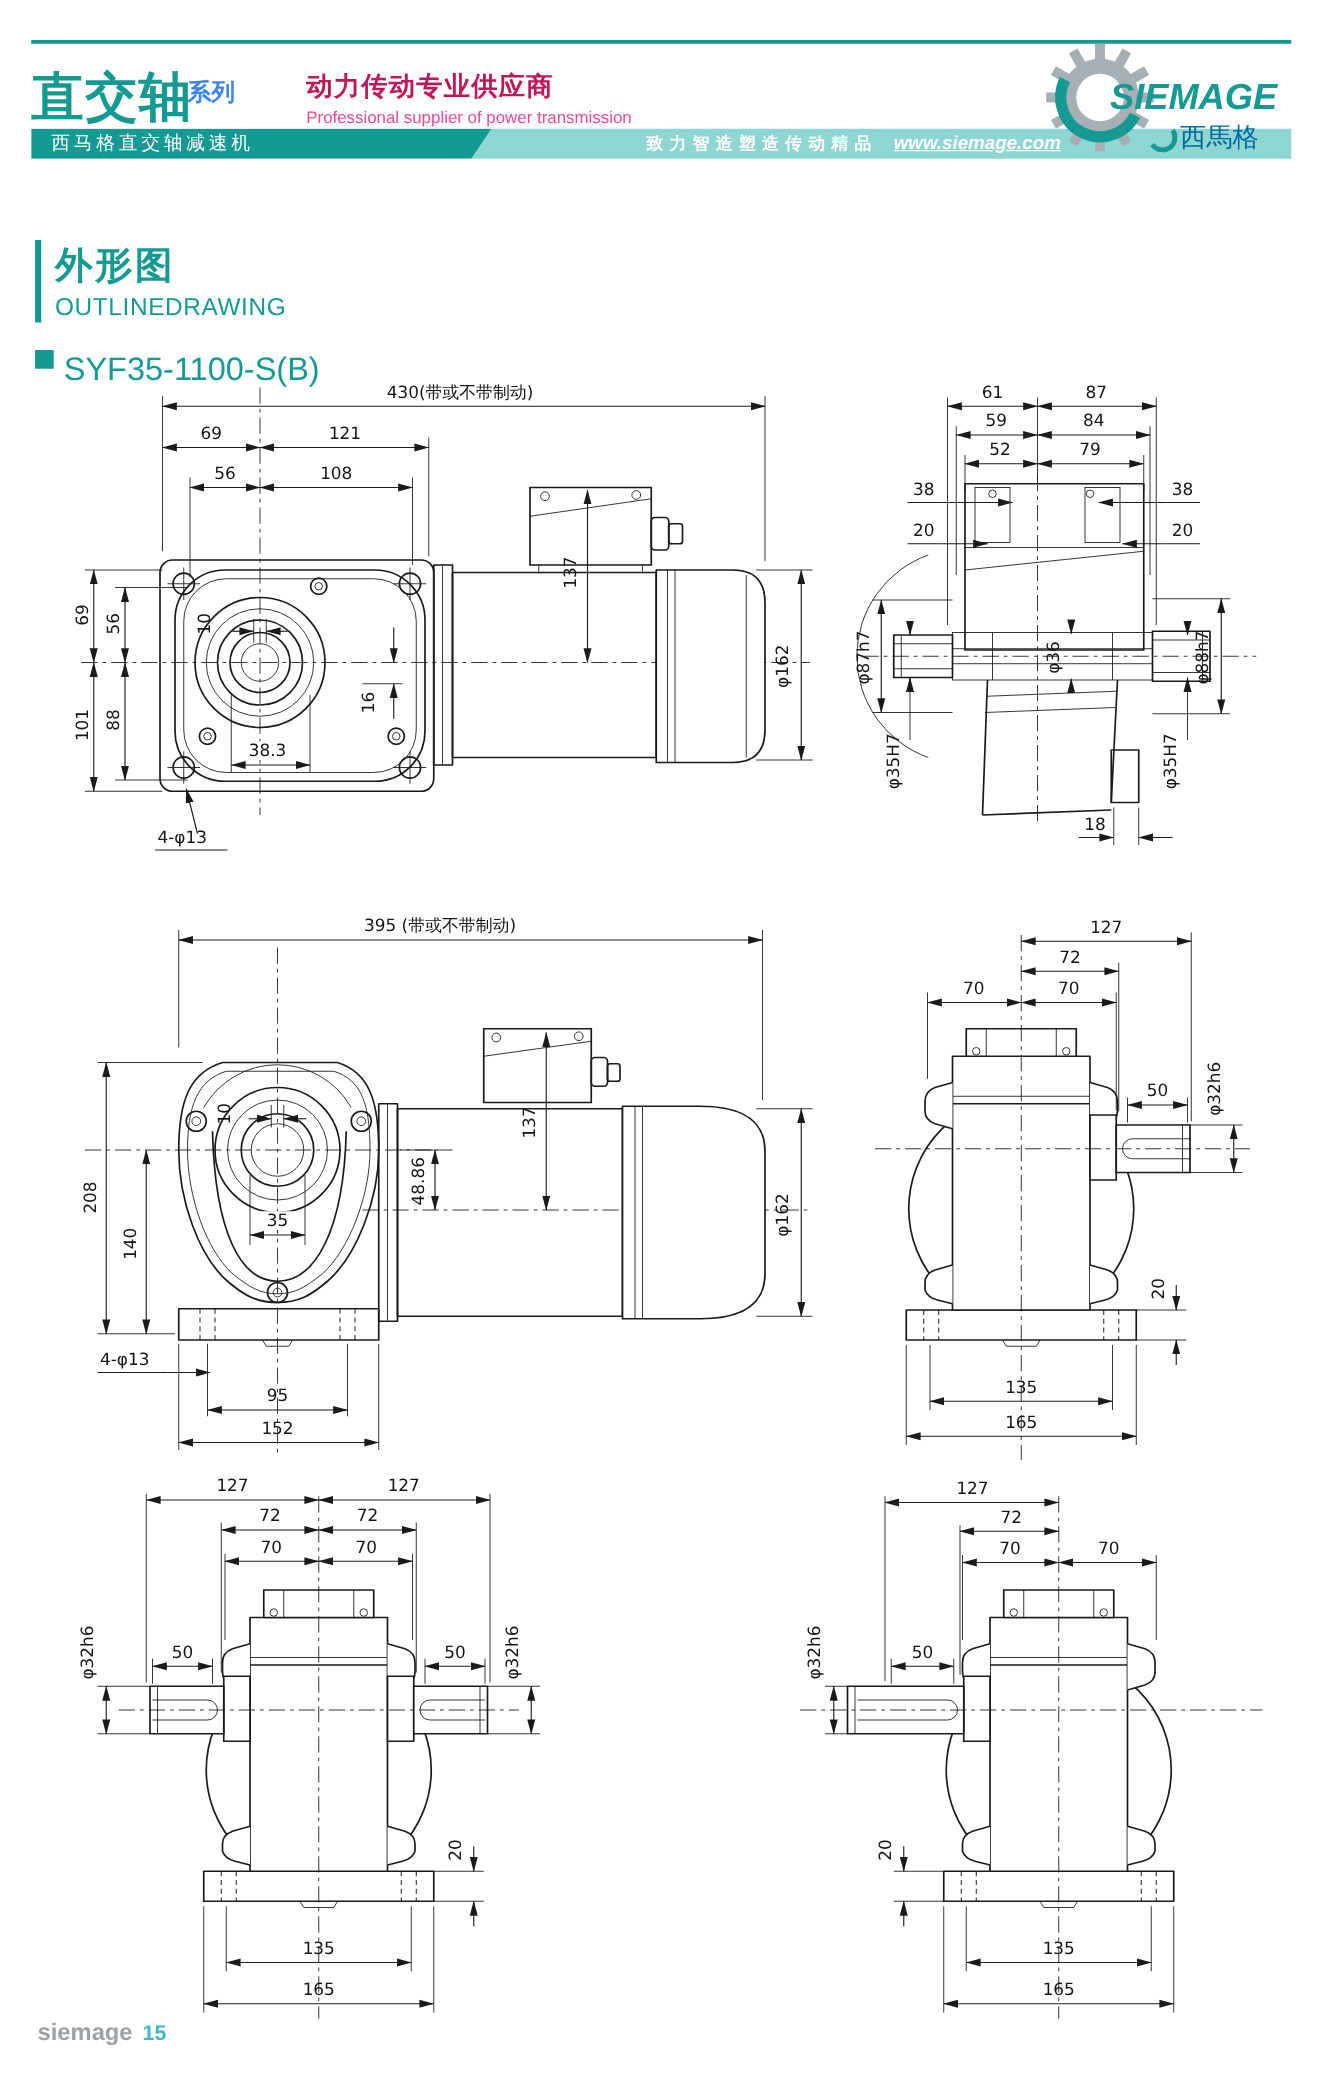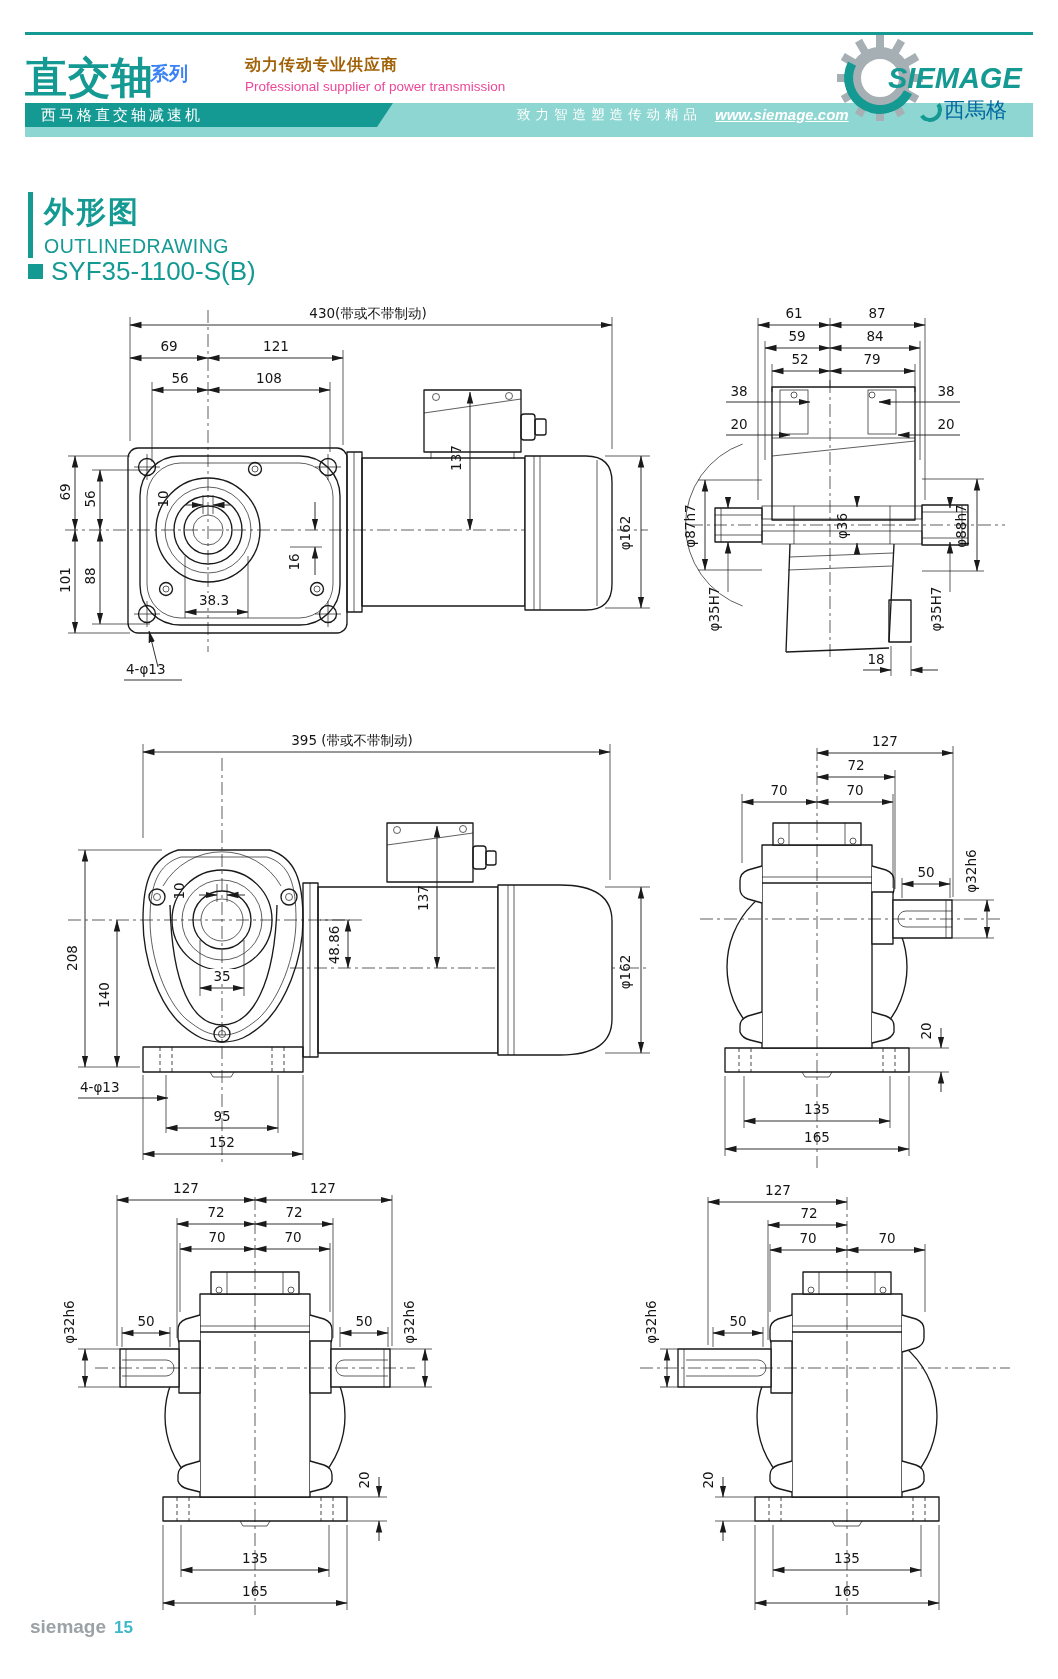--- a/index.html
+++ b/index.html
@@ -3,43 +3,43 @@
 <meta charset="utf-8">
 <style>
   html,body{margin:0;padding:0;background:#fff;}
   #page{position:relative;width:1058px;height:1679px;background:#fff;overflow:hidden;
         font-family:"Liberation Sans",sans-serif;}
   
   .toprule{position:absolute;top:32px;left:25px;width:1008px;height:3px;background:#149a93;}
   .series{position:absolute;left:25px;top:50px;color:#149a93;font-weight:800;font-size:42px;letter-spacing:1px;}
   .series-suffix{position:absolute;left:150px;top:61px;color:#3b82f6;font-weight:700;font-size:19px;}
   .slogan{position:absolute;left:245px;top:55px;}
-  .slogan-cn{color:#a16207;font-weight:800;font-size:16px;letter-spacing:1px;font-family:Liberation Serif, serif;}
+  .slogan-cn{color:#be185d;font-weight:800;font-size:21px;letter-spacing:1px;font-family:Liberation Serif, serif;}
   .slogan-en{color:#ec4899;font-size:13.5px;margin-top:3px;}
-  .band{position:absolute;top:103px;left:25px;width:1008px;height:34px;background:#8ed6d1;z-index:1;}
+  .band{position:absolute;top:103px;left:25px;width:1008px;height:24px;background:#8ed6d1;z-index:1;}
   .band-dark{position:absolute;left:0;top:0;width:368px;height:24px;background:#149a93;
              clip-path:polygon(0 0,100% 0,calc(100% - 16px) 100%,0 100%);
              color:#fff;font-size:15px;letter-spacing:3px;line-height:24px;padding-left:16px;box-sizing:border-box;}
-  .band-slogan{position:absolute;left:492px;top:0;line-height:24px;color:#fff;font-size:13.5px;letter-spacing:5px;font-weight:400;}
+  .band-slogan{position:absolute;left:492px;top:0;line-height:24px;color:#fff;font-size:13.5px;letter-spacing:5px;font-weight:700;}
   .band-url{position:absolute;left:690px;top:0;line-height:24px;color:#fff;font-size:15px;font-style:italic;font-weight:700;text-decoration:underline;}
   .logo{position:absolute;right:16px;top:36px;width:228px;height:102px;z-index:2;}
   .gear{position:absolute;left:26px;top:2px;width:80px;height:80px;}
   .gear-ring{position:absolute;left:9px;top:9px;width:62px;height:62px;border:12px solid #a6afb4;border-radius:50%;box-sizing:border-box;background:#fff;}
   .tooth{position:absolute;left:36px;top:33px;width:8px;height:14px;background:#a6afb4;}
   .swoosh{position:absolute;left:4px;top:4px;width:72px;height:72px;box-sizing:border-box;border:9px solid transparent;
           border-left-color:#149a93;border-bottom-color:#149a93;border-radius:50%;transform:rotate(-18deg);}
   .logo-name{position:absolute;left:74px;top:26px;color:#149a93;font-size:29px;font-weight:900;font-style:italic;letter-spacing:0px;}
   .logo-cn{position:absolute;left:130px;top:60px;color:#0369a1;font-size:21px;font-family:"Liberation Serif",serif;}
   .mini-swoosh{position:absolute;left:104px;top:62px;width:24px;height:24px;box-sizing:border-box;border:4px solid transparent;
           border-bottom-color:#149a93;border-right-color:#149a93;border-radius:50%;transform:rotate(10deg);}
   
   .sec{position:absolute;left:28px;top:192px;border-left:5px solid #149a93;padding-left:11px;color:#149a93;}
   .sec-cn{font-size:30px;font-weight:800;letter-spacing:2px;}
   .sec-en{font-size:19.5px;letter-spacing:0.5px;margin-top:2px;}
-  .model{position:absolute;left:28px;display:flex;align-items:center;gap:8px;color:#149a93;font-size:26px;font-weight:500;}
+  .model{position:absolute;left:28px;display:flex;align-items:flex-start;gap:8px;color:#149a93;font-size:26px;font-weight:500;margin-top:24px;}
   .model .sq{width:15px;height:15px;background:#149a93;display:inline-block;}
   .m1{top:256px;} .m2{top:696px;}
   
   svg{position:absolute;left:0;top:300px;}
   .ln{stroke:#1a1a1a;stroke-width:1.35;fill:none;stroke-linejoin:round;}
   .wf{stroke:#1a1a1a;stroke-width:1.35;fill:#fff;stroke-linejoin:round;}
   .tn{stroke:#1a1a1a;stroke-width:0.7;fill:none;}
   .dm{stroke:#1a1a1a;stroke-width:0.9;fill:none;}
   .cl{stroke:#1a1a1a;stroke-width:0.7;fill:none;stroke-dasharray:13 4 3 4;}
   .hd{stroke:#1a1a1a;stroke-width:0.8;fill:none;stroke-dasharray:4 3;}

